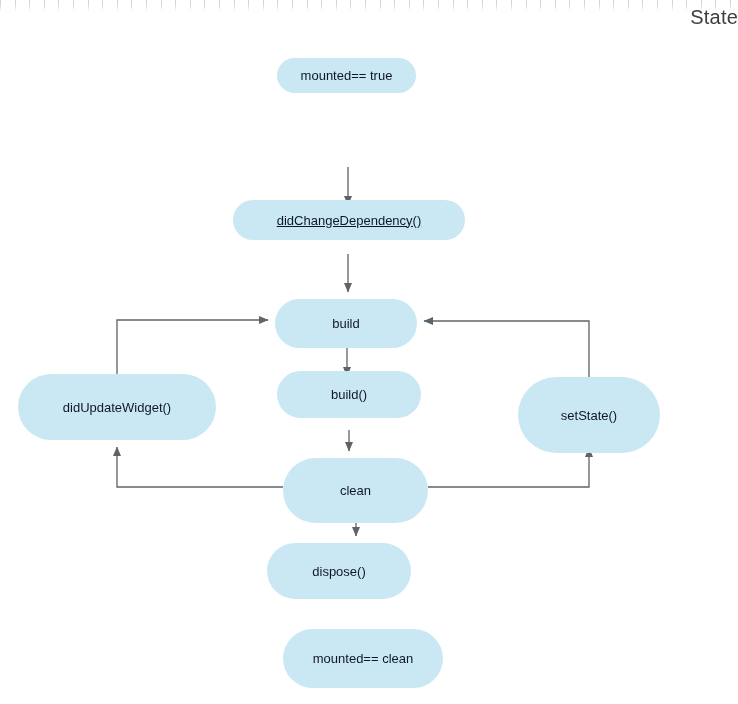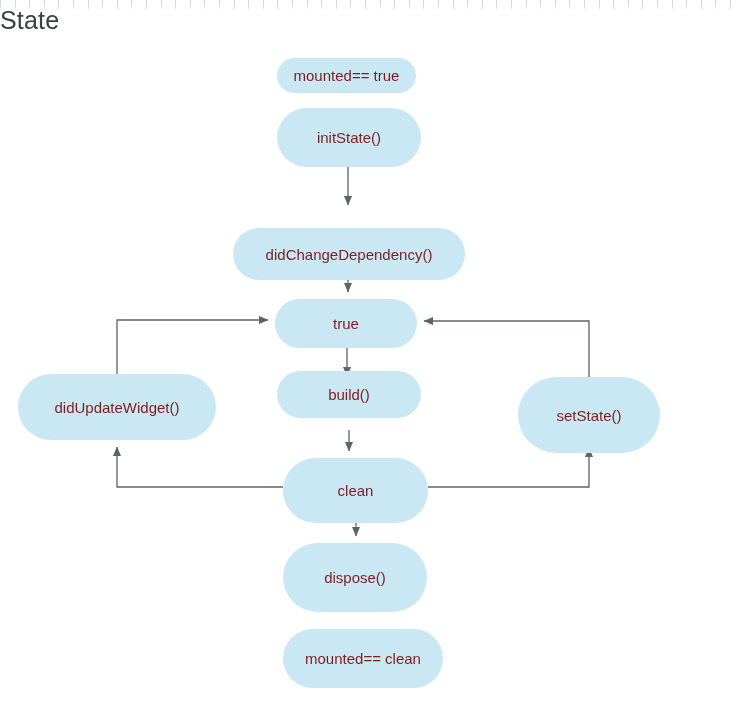--- a/index.html
+++ b/index.html
@@ -43,44 +43,44 @@
     width: 738px;
     height: 8px;
     background: linear-gradient(to bottom, rgba(255,255,255,0) 0%, #ffffff 92%);
   }
 
   #diagram-title {
     position: absolute;
     left: 0;
     top: 6px;
     width: 738px;
-    text-align: left;
-    font-size: 25px;
+    text-align: right;
+    font-size: 20px;
     color: #3c4043;
     letter-spacing: .2px;
   }
 
   
   #edges {
     position: absolute;
     left: 0;
     top: 0;
     width: 738px;
     height: 704px;
   }
 
   .node {
     position: absolute;
     background: #cae8f4;
     border-radius: 999px;
     display: flex;
     align-items: center;
     justify-content: center;
-    font-size: 15px;
-    color: #7f1d1d;
+    font-size: 13px;
+    color: #0f172a;
     text-align: center;
     box-sizing: border-box;
     padding: 8px 14px;
     white-space: nowrap;
     user-select: none;
   }
   .node-label { pointer-events: none; }
 </style>
 </head>
 <body>
@@ -118,49 +118,46 @@
       <path d="M589,377 L589,321 L424,321" marker-end="url(#arrowhead)"></path>
 
       <path d="M428,487 L589,487 L589,448" marker-end="url(#arrowhead)"></path>
     </g>
   </svg>
 
   <div class="node" style="left:277px; top:58px; width:139px; height:35px;">
     <span class="node-label">mounted== true</span>
   </div>
 
-  <div class="node" style="left:277px; top:108px; width:144px; height:59px;">
-    <span class="node-label">initState()</span>
-  </div>
 
-  <div class="node" style="left:233px; top:228px; width:232px; height:52px;">
+  <div class="node" style="left:233px; top:200px; width:232px; height:40px;text-decoration:underline;">
     <span class="node-label">didChangeDependency()</span>
   </div>
 
   <div class="node" style="left:275px; top:299px; width:142px; height:49px;">
-    <span class="node-label">true</span>
+    <span class="node-label">build</span>
   </div>
 
   <div class="node" style="left:18px; top:374px; width:198px; height:66px;align-items:center;">
     <span class="node-label">didUpdateWidget()</span>
   </div>
 
   <div class="node" style="left:277px; top:371px; width:144px; height:47px;">
     <span class="node-label">build()</span>
   </div>
 
   <div class="node" style="left:518px; top:377px; width:142px; height:76px;">
     <span class="node-label">setState()</span>
   </div>
 
   <div class="node" style="left:283px; top:458px; width:145px; height:65px;">
     <span class="node-label">clean</span>
   </div>
 
-  <div class="node" style="left:283px; top:543px; width:144px; height:69px;">
+  <div class="node" style="left:267px; top:543px; width:144px; height:56px;">
     <span class="node-label">dispose()</span>
   </div>
 
   <div class="node" style="left:283px; top:629px; width:160px; height:59px;">
     <span class="node-label">mounted== clean</span>
   </div>
 
 </div>
 
 </body></html>

